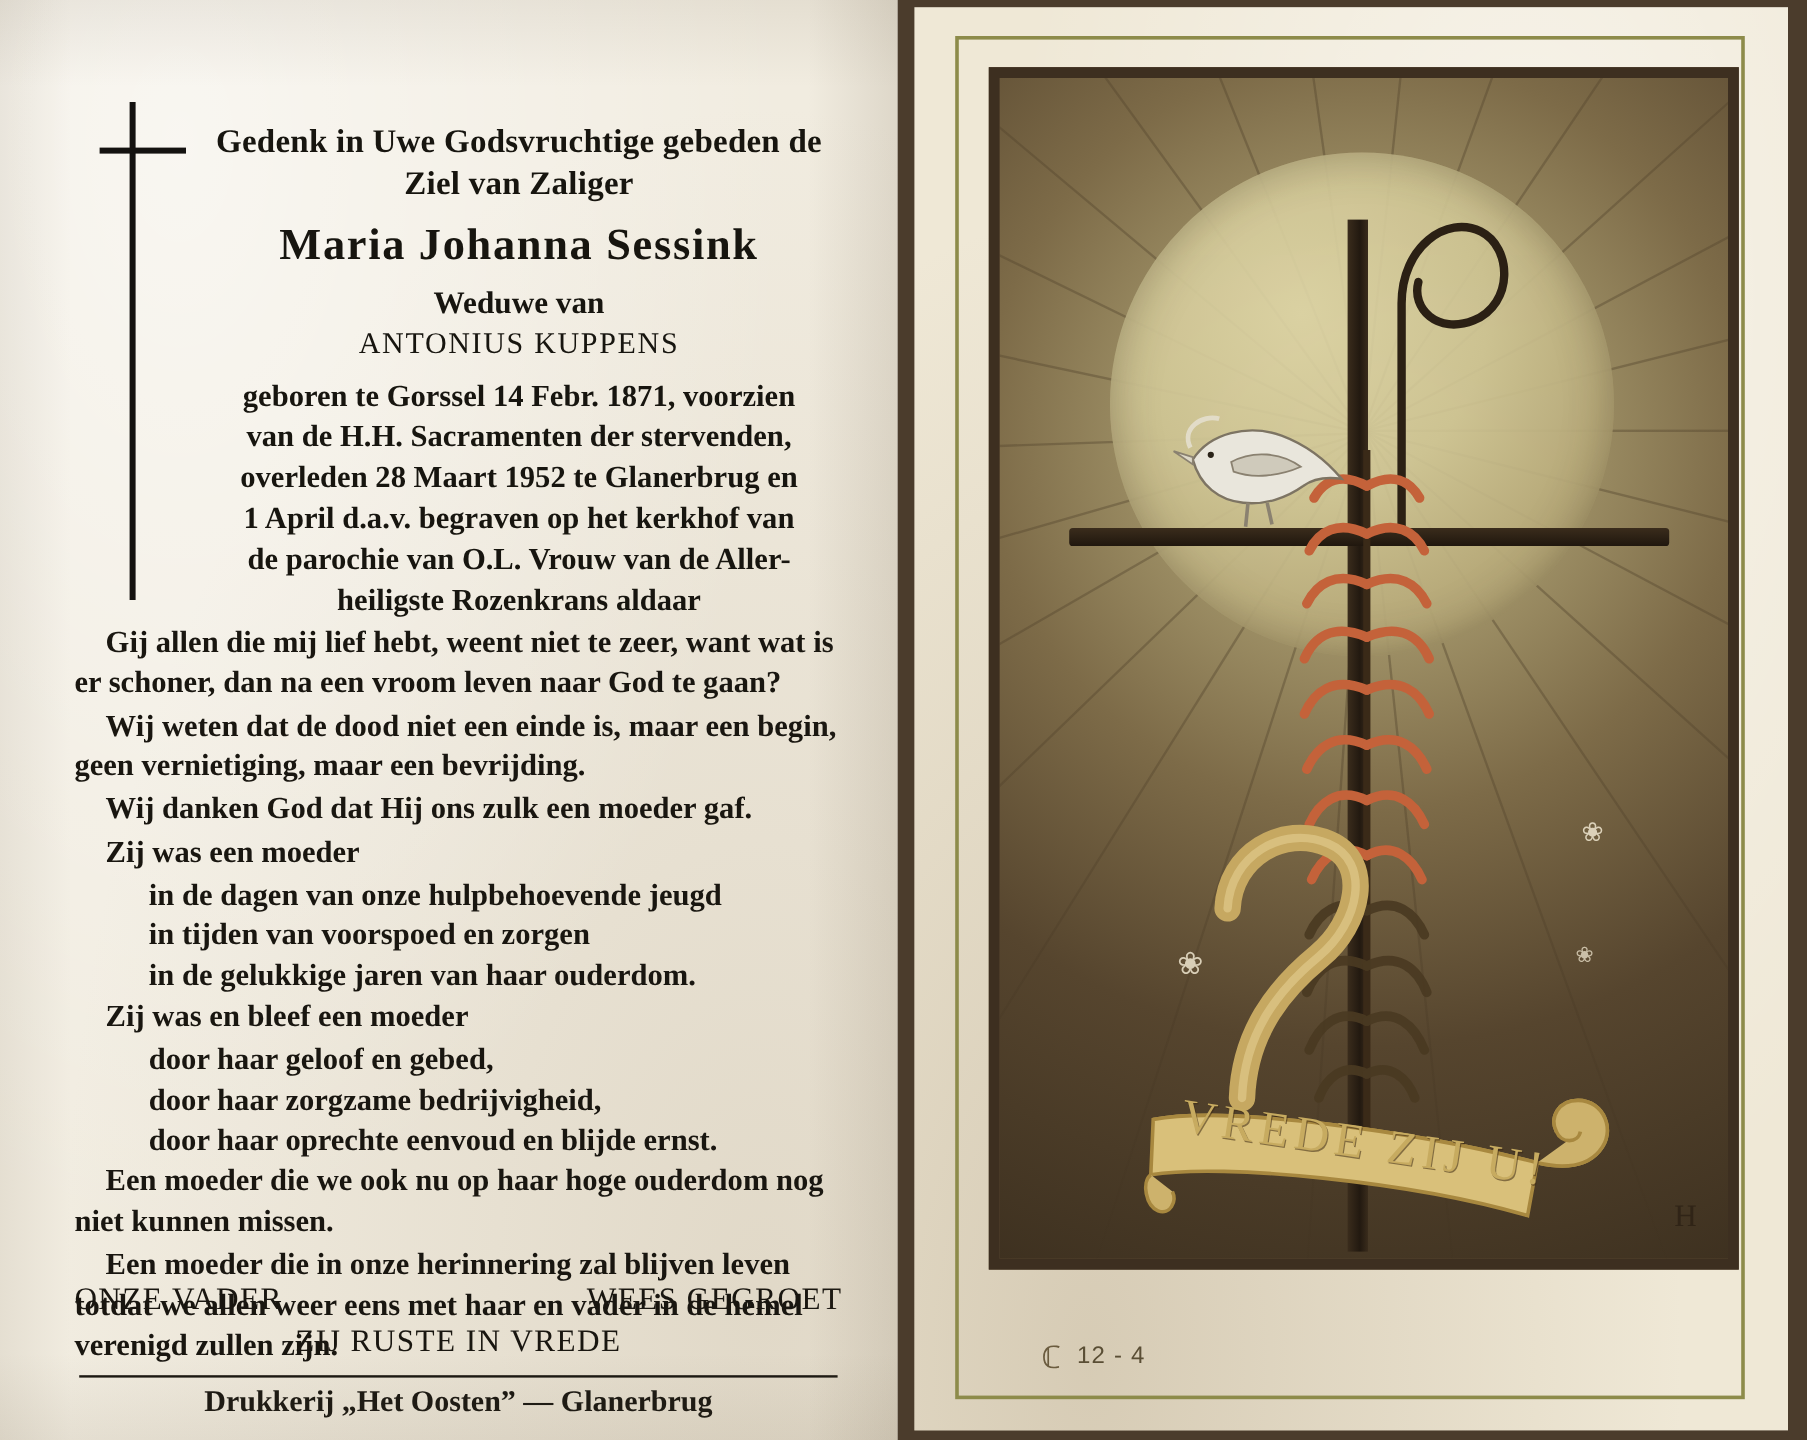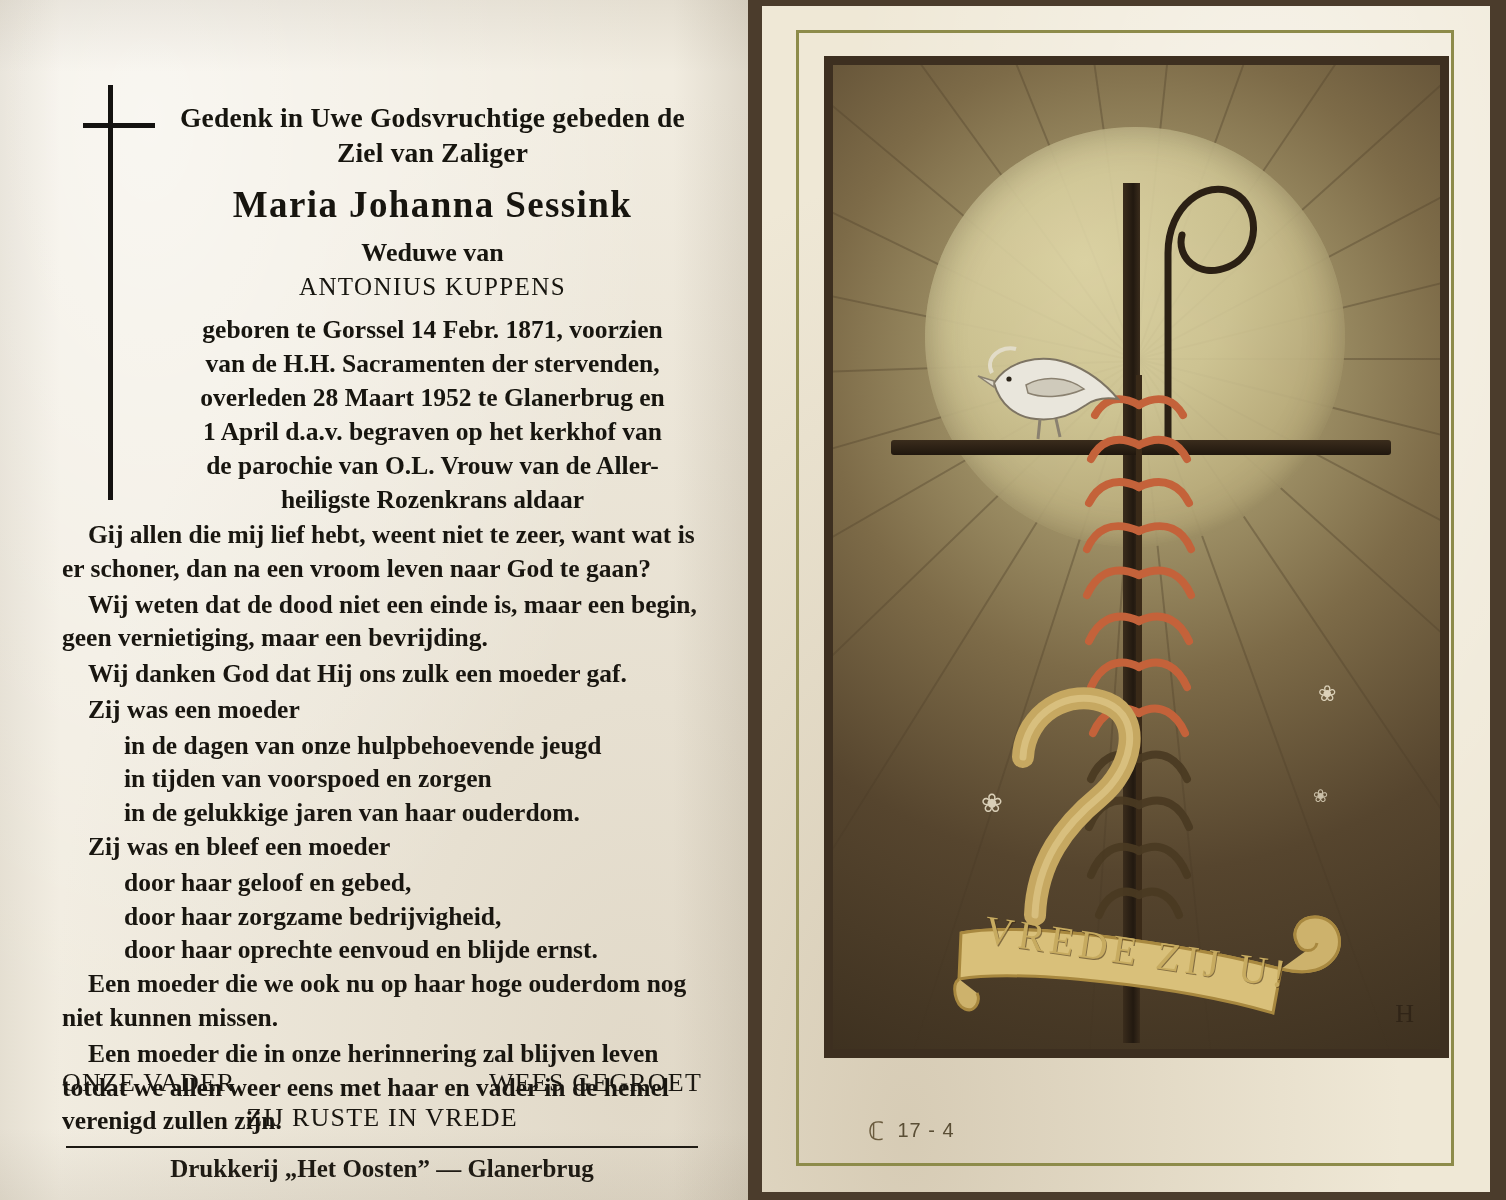--- a/index.html
+++ b/index.html
@@ -487,18 +487,18 @@
 
         <div class="butterfly bf1">❀</div>
         <div class="butterfly bf2">❀</div>
         <div class="butterfly bf3">❀</div>
 
         <div class="artist-mark">H</div>
       </div>
 
       <div class="plate-code">
         <span class="code-logo">ℂ</span>
-        <span>17 - 4</span>
+        <span>12 - 4</span>
       </div>
     </div>
   </div>
 
 </div>
 
 </body></html>

